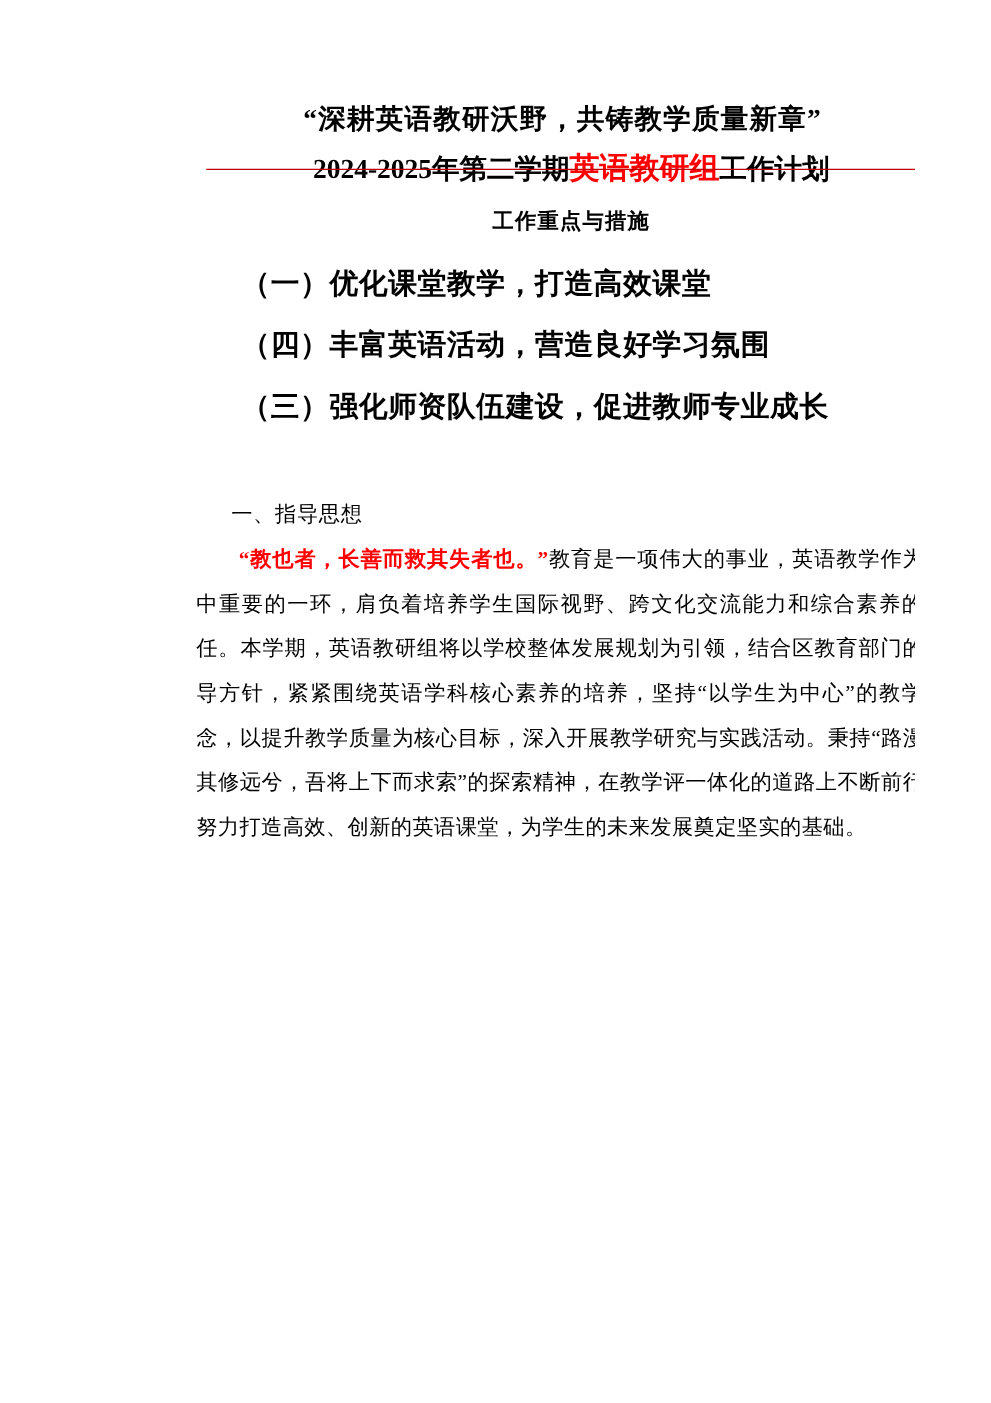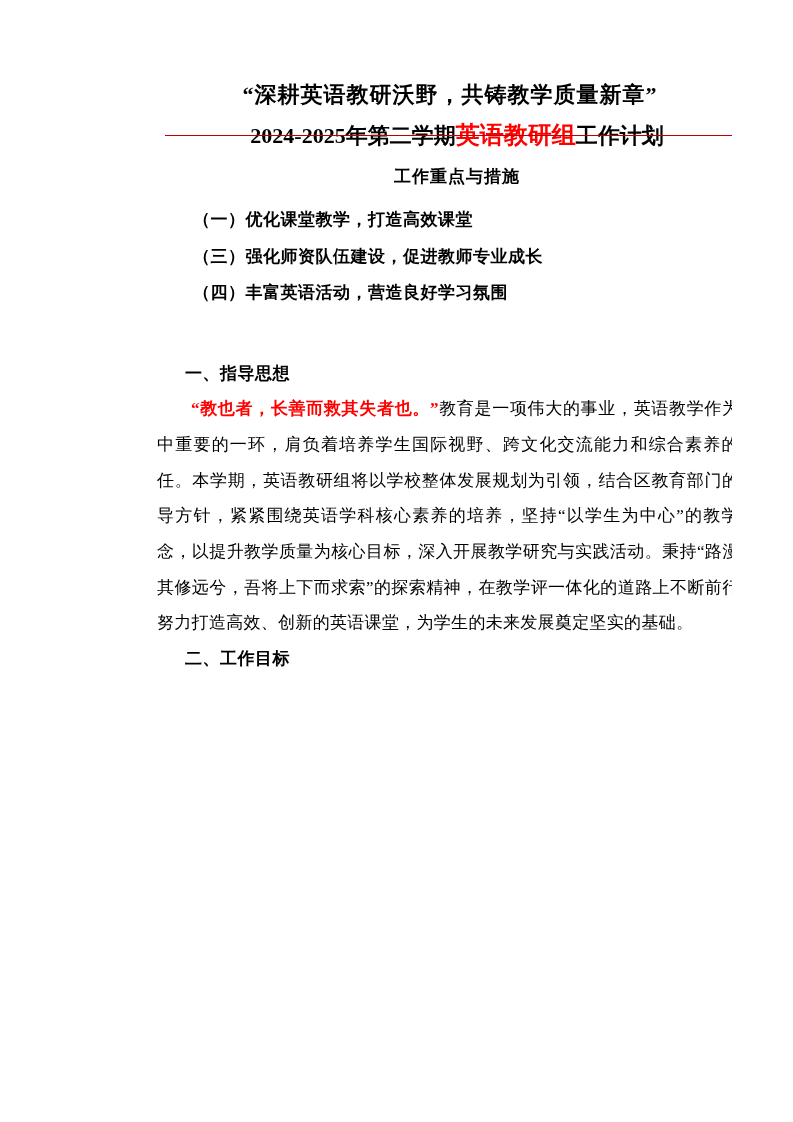--- a/index.html
+++ b/index.html
@@ -64,33 +64,33 @@
     text-align: center;
     margin-top: 12px;
     letter-spacing: 1px;
   }
 
   .focus-list {
     margin-top: 14px;
     padding-left: 36px;
   }
   .focus-item {
-    font-size: 17px;
+    font-size: 23px;
     font-weight: bold;
     line-height: 2.15;
     letter-spacing: 0.5px;
   }
 
   .section-gap {
     height: 44px;
   }
 
   .h1 {
     font-size: 17px;
-    font-weight: bold;
+    font-weight: normal;
     margin-left: 28px;
     line-height: 2.1;
     letter-spacing: 0.5px;
   }
   .h2 {
     font-size: 17px;
     font-weight: bold;
     margin-left: 28px;
     line-height: 2.1;
     letter-spacing: 0.5px;
@@ -122,28 +122,27 @@
 
     <div class="title-line2">
       <span>2024-2025年第二学期</span><span class="red-big">英语教研组</span><span>工作计划</span>
       <span class="strike-all"></span>
     </div>
 
     <div class="subtitle">工作重点与措施</div>
 
     <div class="focus-list">
       <div class="focus-item">（一）优化课堂教学，打造高效课堂</div>
+      <div class="focus-item">（四）丰富英语活动，营造良好学习氛围</div>
       <div class="focus-item">（三）强化师资队伍建设，促进教师专业成长</div>
-      <div class="focus-item">（四）丰富英语活动，营造良好学习氛围</div>
     </div>
 
     <div class="section-gap"></div>
 
     <div class="h1">一、指导思想</div>
 
     <p class="body"><span class="quote-red">“教也者，长善而救其失者也。”</span><span>教育是一项伟大的事业，英语教学作为其中重要的一环，肩负着培养学生国际视野、跨文化交流能力和综合素养的重任。本学期，英语教研组将以学校整体发展规划为引领，结合区教育部门的指导方针，紧紧围绕英语学科核心素养的培养，坚持“以学生为中心”的教学理念，以提升教学质量为核心目标，深入开展教学研究与实践活动。秉持“路漫漫其修远兮，吾将上下而求索”的探索精神，在教学评一体化的道路上不断前行，努力打造高效、创新的英语课堂，为学生的未来发展奠定坚实的基础。</span></p>
 
-    <div class="h1">二、工作目标</div>
 
 
 
   </div>
 </div>
 
 </body></html>

